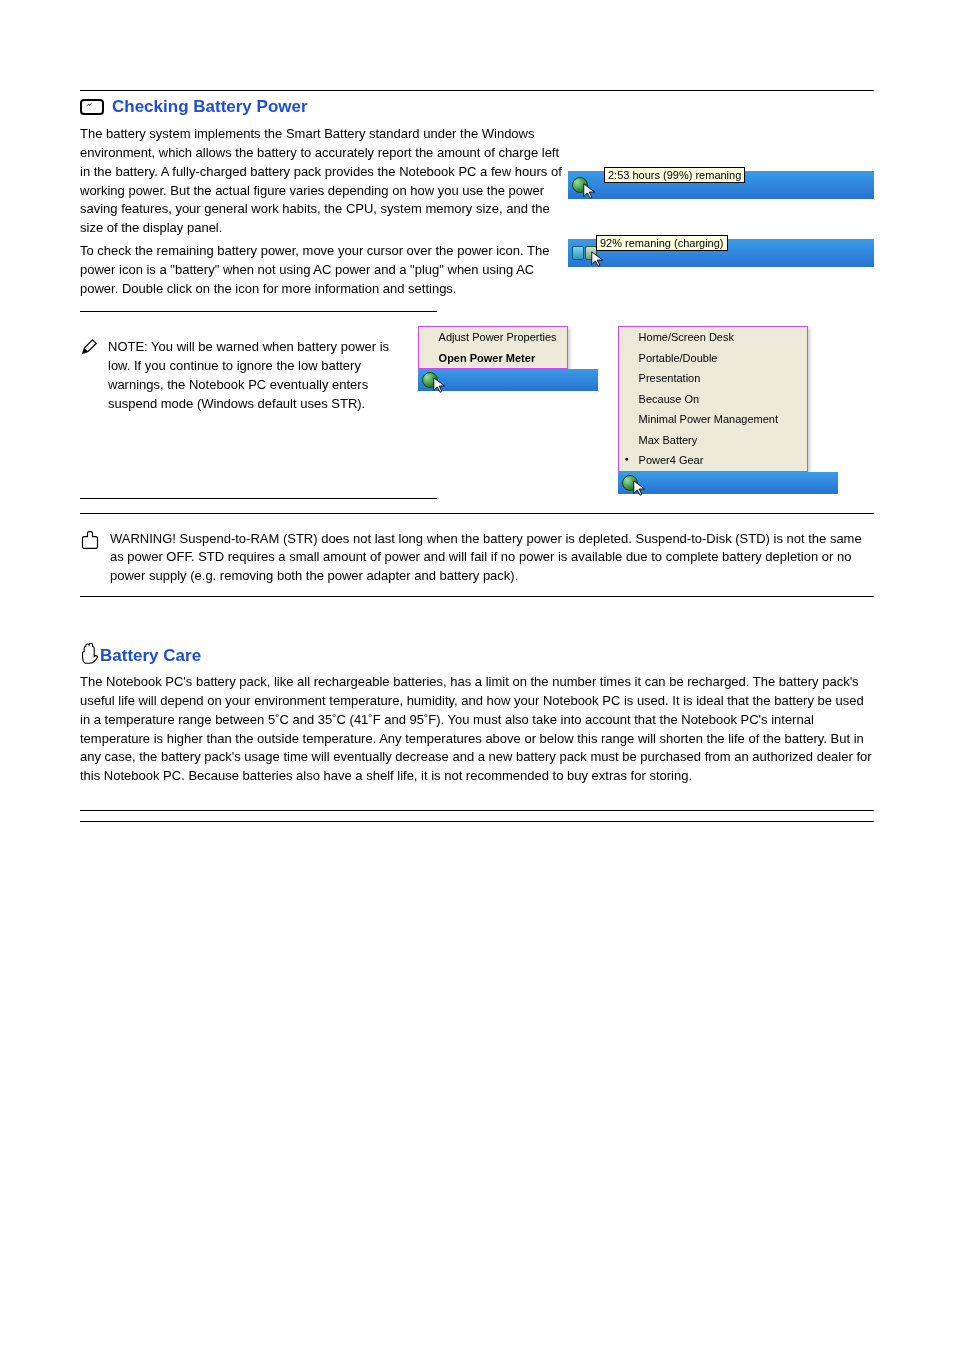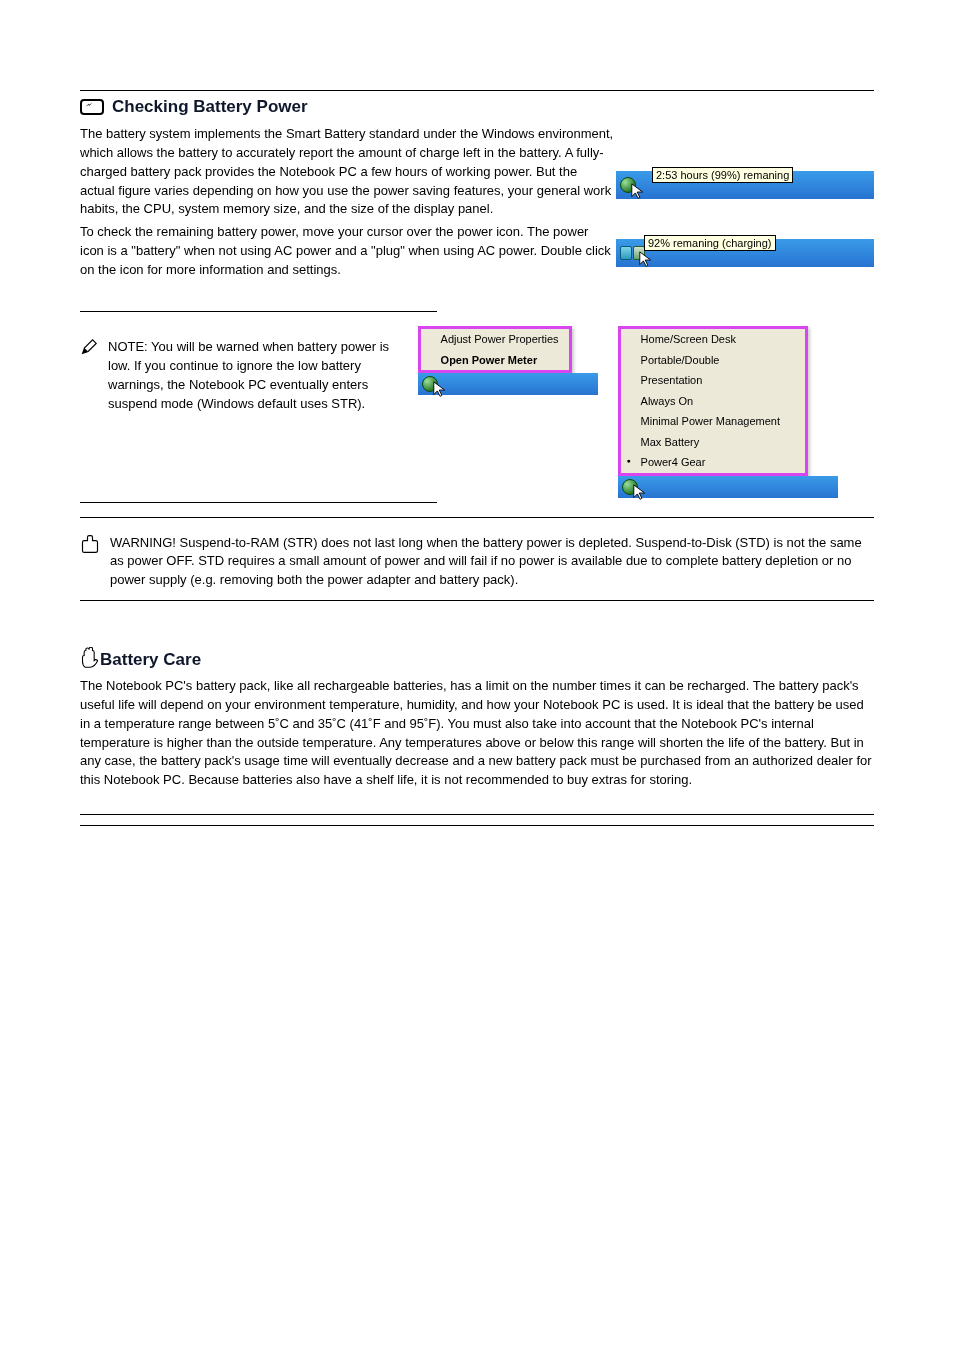--- a/index.html
+++ b/index.html
@@ -27,35 +27,35 @@
     margin-right: 8px;
   }
   .section-title-row {
     display: flex;
     align-items: center;
     margin: 6px 0 4px 0;
   }
   .section-title {
     font-size: 17px;
     font-weight: bold;
-    color: #0f172a;
+    color: #1d4ed8;
   }
   .body-text {
     font-size: 13px;
     line-height: 1.45;
     margin: 4px 0;
   }
   .two-col {
     display: flex;
     gap: 2px;
   }
   .left-col { flex: 1 1 auto; }
   .right-col { flex: 0 0 auto; }
   .tooltip-unit {
-    width: 258px;
+    width: 306px;
     margin-bottom: 40px;
     position: relative;
   }
   .tooltip-bubble {
     background: #FFFFE1;
     border: 1px solid #000;
     font-family: Tahoma, Arial, sans-serif;
     font-size: 11px;
     padding: 1px 3px;
     position: absolute;
@@ -116,21 +116,21 @@
     margin: 10px 0;
   }
   .hr-half {
     border: none;
     border-top: 1.3px solid #000;
     width: 45%;
     margin: 4px 0 14px 0;
   }
   .context-menu {
     background: #ECE9D8;
-    border: 3px solid #d946ef;
+    border: 1px solid #d946ef;
     font-family: Tahoma, Arial, sans-serif;
     font-size: 11px;
     min-width: 170px;
     box-shadow: 2px 2px 3px rgba(0,0,0,0.2);
   }
   .context-menu .item {
     padding: 2px 10px 2px 20px;
     line-height: 1.5;
     white-space: nowrap;
     position: relative;
@@ -243,21 +243,21 @@
         </span>
       </div>
 
     </div>
 
     <div class="menu-unit" style="flex:0 0 220px;">
       <div class="context-menu" id="large-menu" style="min-width:190px;">
           <div class="item">Home/Screen Desk</div>
           <div class="item">Portable/Double</div>
           <div class="item">Presentation</div>
-          <div class="item">Always On</div>
+          <div class="item">Because On</div>
           <div class="item">Minimal Power Management</div>
           <div class="item">Max Battery</div>
           <div class="item selected">Power4 Gear</div>
         </div>
       <div class="taskbar-small">
         <span class="tray-icon"></span>
         <span class="cursor" style="left:14px;top:8px;">
           <svg viewBox="0 0 20 20">
               <path d="M2 1 L2 15 L6 11 L9 17 L11 16 L8 10 L14 10 Z" fill="#fff" stroke="#000" stroke-width="1"></path>
             </svg>

